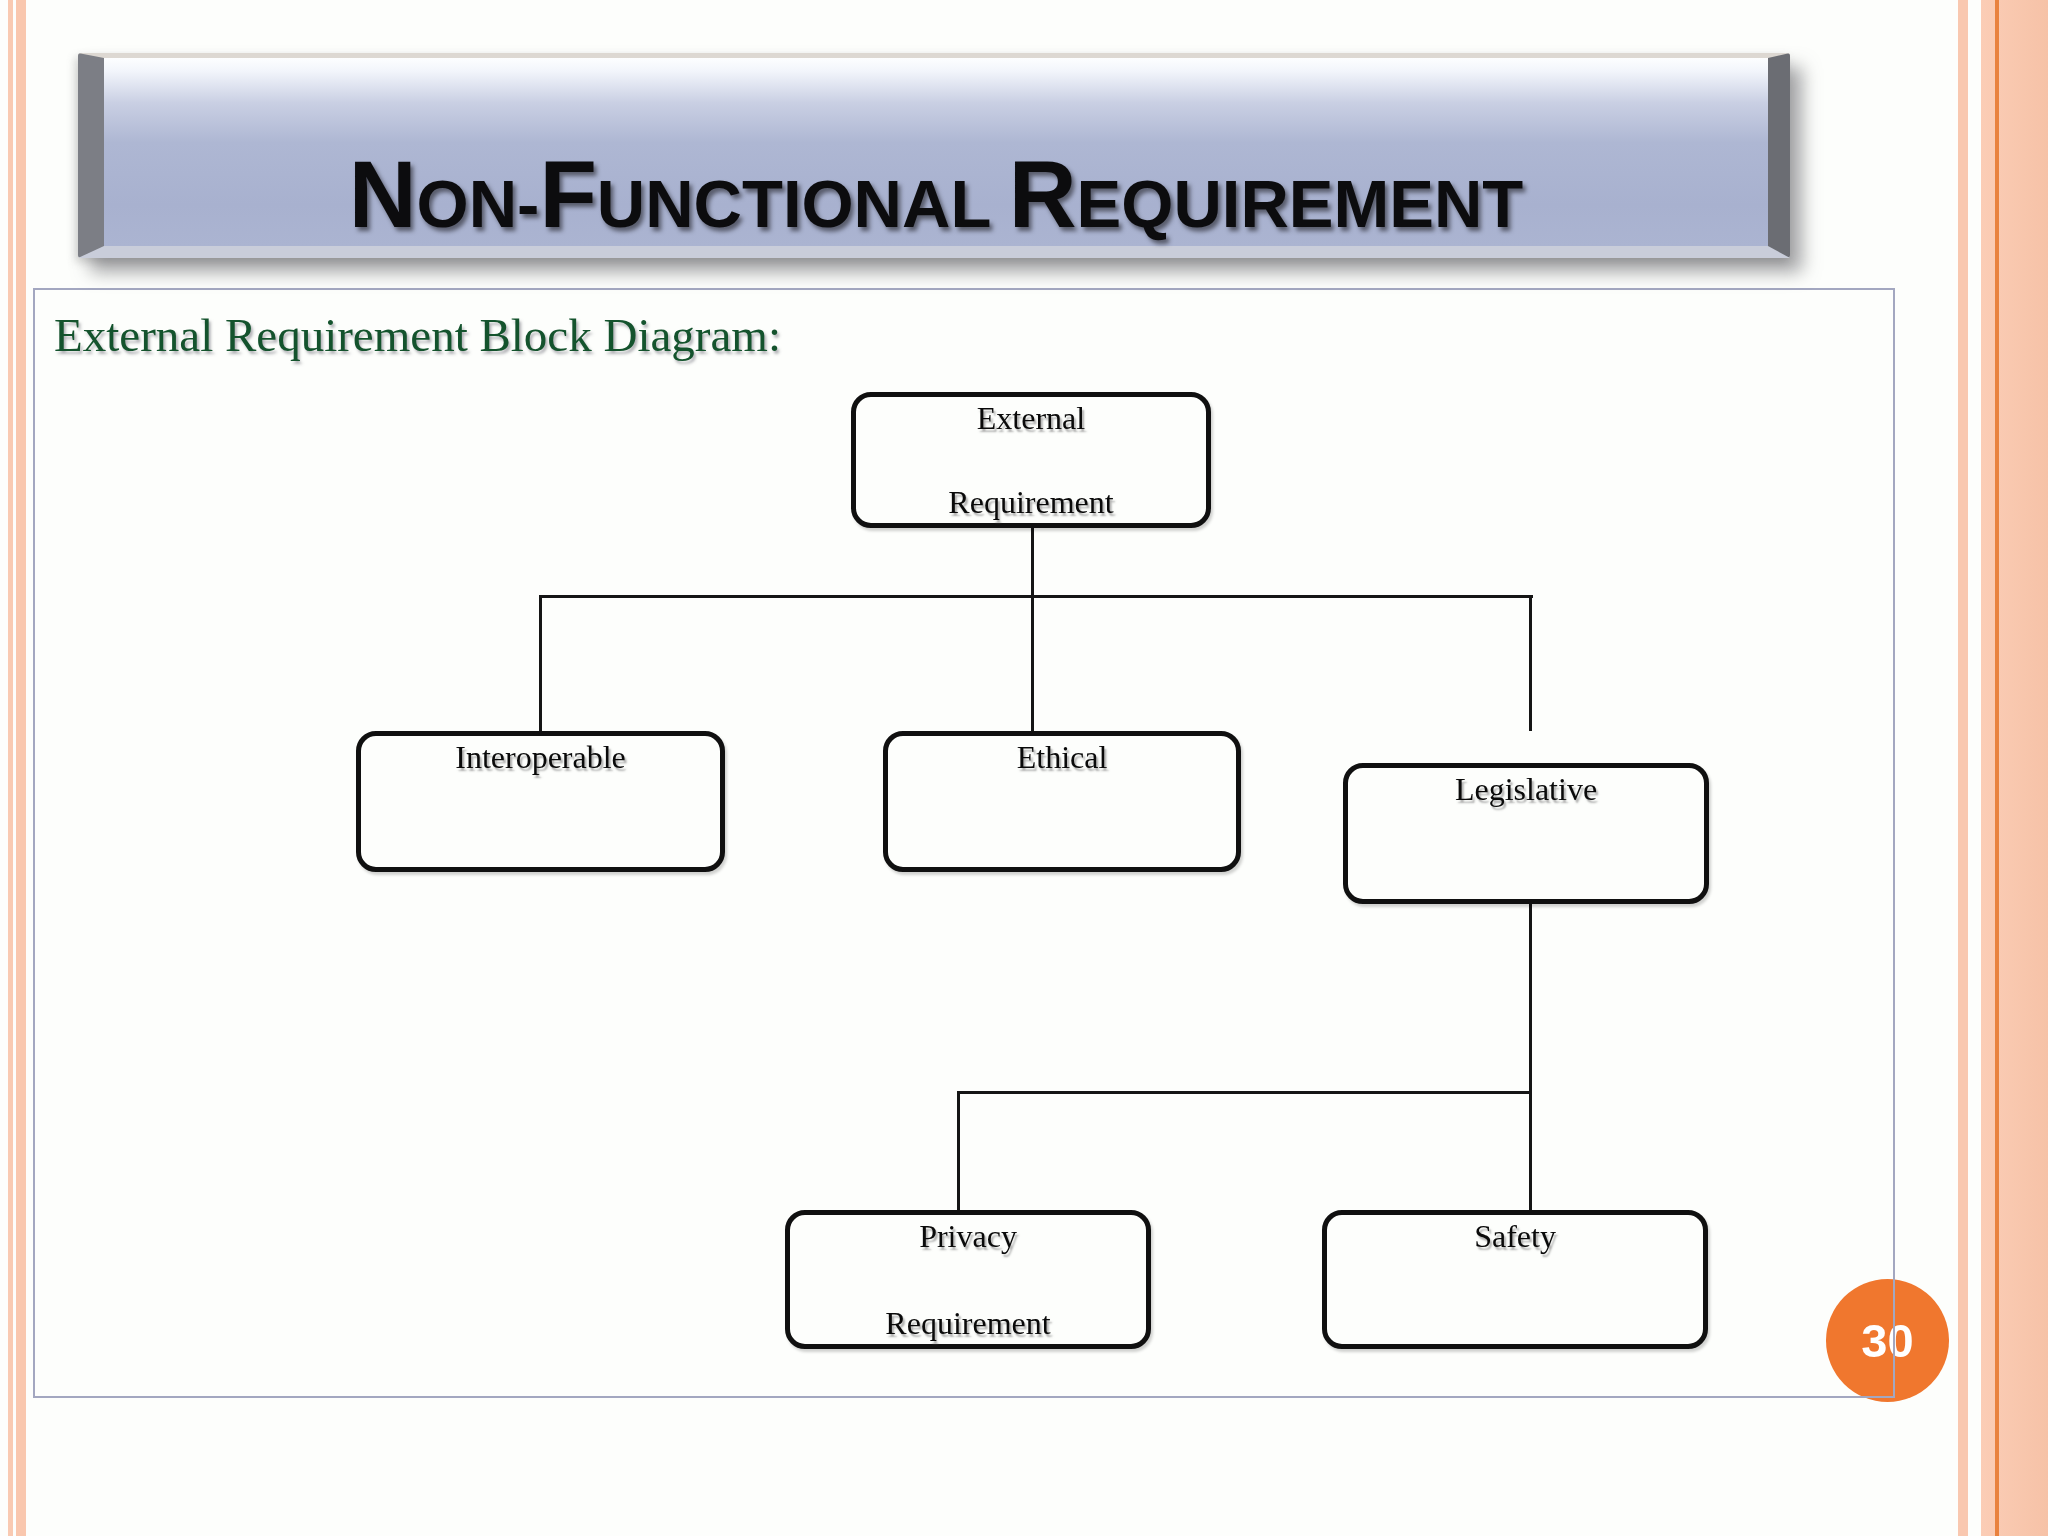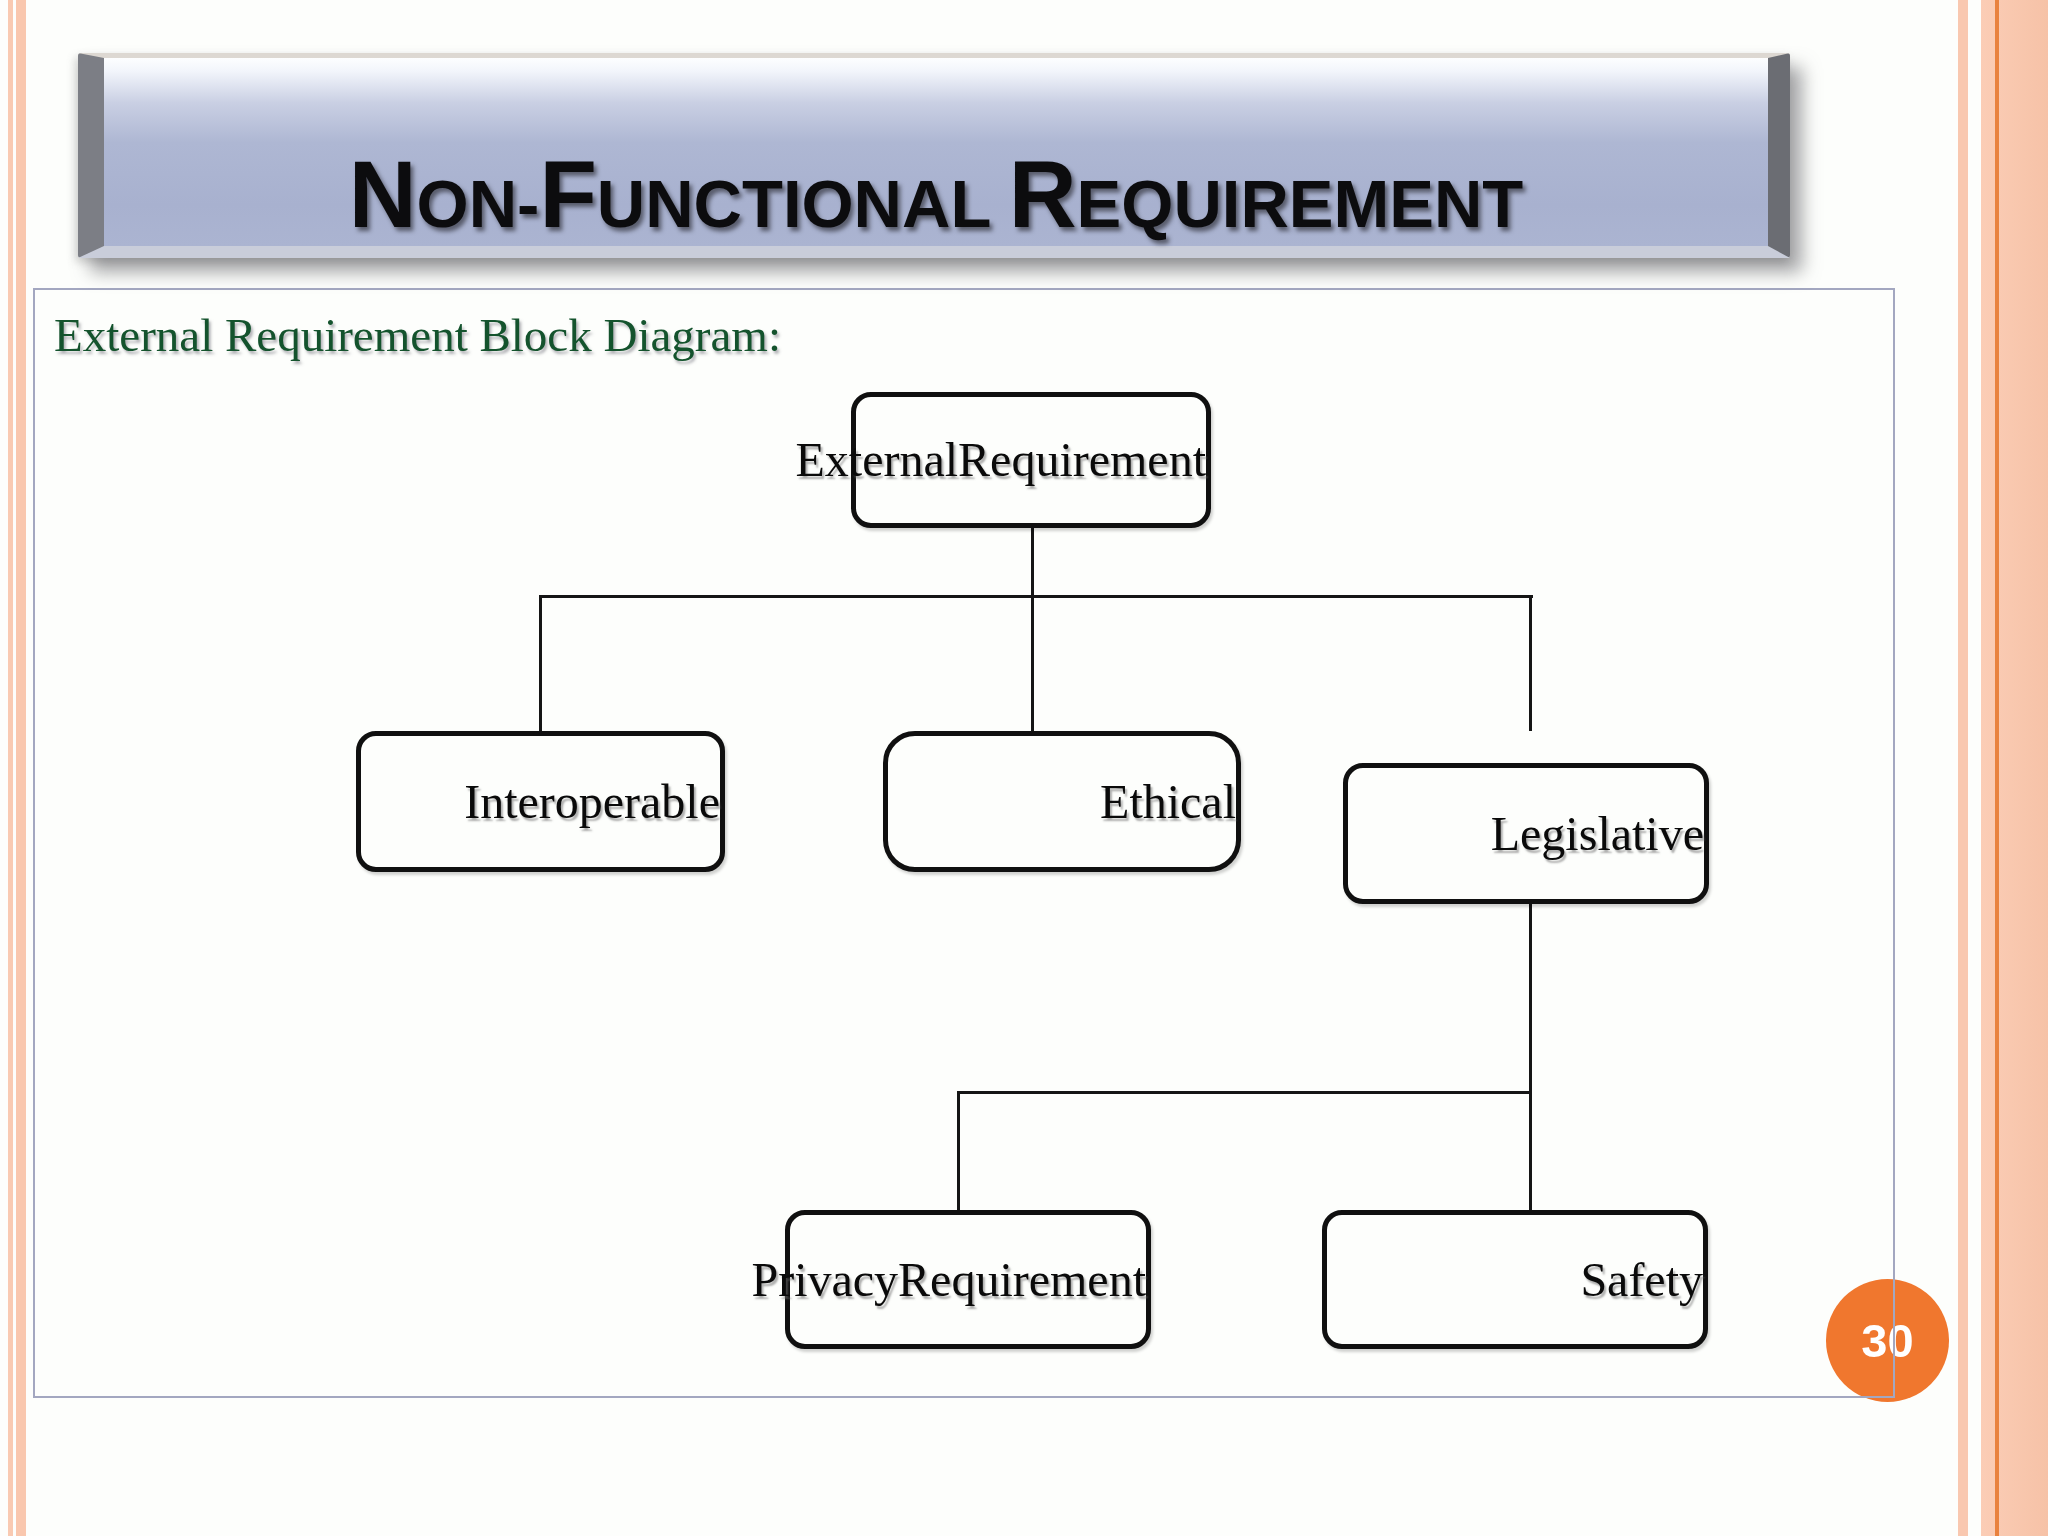--- a/index.html
+++ b/index.html
@@ -54,23 +54,23 @@
     font-size:47px;line-height:1.1;color:#14532d;
     text-shadow:2px 3px 3px rgba(100,100,110,0.5);
     z-index:3;
   }
 
   
   .node{
     position:absolute;box-sizing:border-box;
     border:5px solid #101010;border-radius:20px;
     background:#fdfefc;
-    display:flex;align-items:center;justify-content:flex-end;
+    display:flex;flex-direction:column;align-items:center;justify-content:space-between;
     font-family:"Liberation Serif","DejaVu Serif",serif;
-    font-size:48px;color:#0a0a0a;line-height:1.32;
+    font-size:32px;color:#0a0a0a;line-height:1.32;
     text-shadow:2px 3px 2px rgba(110,110,110,0.55);
     box-shadow:2px 3px 3px rgba(0,0,0,0.18);
     z-index:4;text-align:center;
   }
   .nl{display:block;}
 
   
   .edge{position:absolute;background:#151515;z-index:3;}
 
   
@@ -112,21 +112,21 @@
 
   <div class="node" style="left:851px;top:392px;width:360px;height:136px;">
     <span class="nl">External</span>
     <span class="nl">Requirement</span>
   </div>
 
   <div class="node" style="left:356px;top:731px;width:369px;height:141px;">
     <span class="nl">Interoperable</span>
   </div>
 
-  <div class="node" style="left:883px;top:731px;width:358px;height:141px;border-radius:32px;">
+  <div class="node" style="left:883px;top:731px;width:358px;height:141px;">
     <span class="nl">Ethical</span>
   </div>
 
   <div class="node" style="left:1343px;top:731px;width:366px;height:141px;margin-top:32px;">
     <span class="nl">Legislative</span>
   </div>
 
   <div class="node" style="left:785px;top:1210px;width:366px;height:139px;">
     <span class="nl">Privacy</span>
     <span class="nl">Requirement</span>

